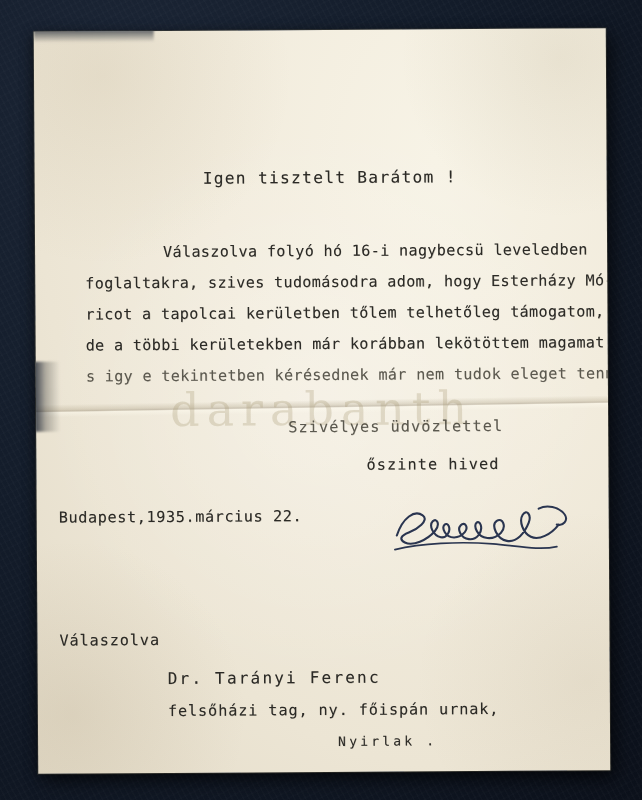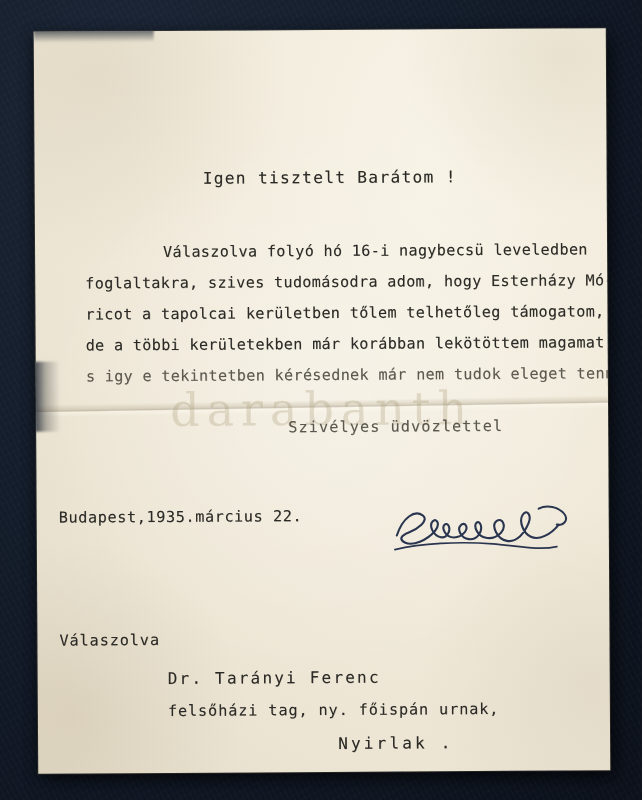--- a/index.html
+++ b/index.html
@@ -128,21 +128,21 @@
     text-shadow: 0.3px 0.3px 0 rgba(60,55,45,0.35);
   }
   .salutation {
     font-size: 16.2px;
     letter-spacing: 1.3px;
   }
   .body-line { font-size: 15.1px; letter-spacing: 0.35px; }
   .closing   { font-size: 15.2px; letter-spacing: 1.1px; }
   .addressee-name { font-size: 16px; letter-spacing: 2.2px; }
   .addressee-role { font-size: 15.2px; letter-spacing: 0.9px; }
-  .addressee-place { font-size: 16px; letter-spacing: 3.2px; }
+  .addressee-place { font-size: 13px; letter-spacing: 3.2px; }
   .faded { color: #3a382f; opacity: 0.82; }
 
   
   #signature {
     position: absolute;
     left: 352px;
     top: 470px;
     width: 190px;
     height: 64px;
   }
@@ -166,20 +166,21 @@
 
       <div class="line salutation" style="left:168px; top:138px;">Igen tisztelt Barátom !</div>
 
       <div class="line body-line" style="left:128px; top:212px;">Válaszolva folyó hó 16-i nagybecsü leveledben</div>
       <div class="line body-line" style="left:50px; top:243px;">foglaltakra, szives tudomásodra adom, hogy Esterházy Mó-</div>
       <div class="line body-line" style="left:50px; top:274px;">ricot a tapolcai kerületben tőlem telhetőleg támogatom,</div>
       <div class="line body-line" style="left:50px; top:305px;">de a többi kerületekben már korábban lekötöttem magamat,</div>
       <div class="line body-line faded" style="left:50px; top:336px;">s igy e tekintetben kérésednek már nem tudok eleget tenni.</div>
 
       <div class="line closing faded" style="left:252px; top:388px;">Szivélyes üdvözlettel</div>
+      <div class="line closing" style="left:330px; top:426px;">őszinte hived</div>
 
       <div class="line" style="left:22px; top:477px;">Budapest,1935.március 22.</div>
 
       <div class="line addressee-role" style="left:22px; top:600px;">Válaszolva</div>
       <div class="line addressee-name" style="left:130px; top:638px;">Dr. Tarányi Ferenc</div>
       <div class="line addressee-role" style="left:130px; top:671px;">felsőházi tag, ny. főispán urnak,</div>
       <div class="line addressee-place" style="left:300px; top:704px;">Nyirlak .</div>
     </div>
 
     <div id="signature" title="Esterházy Pál">

